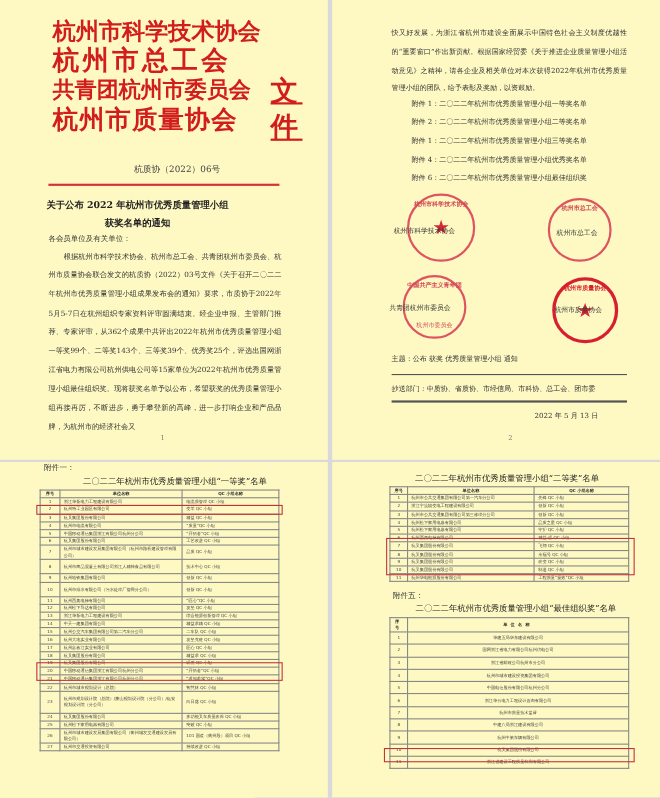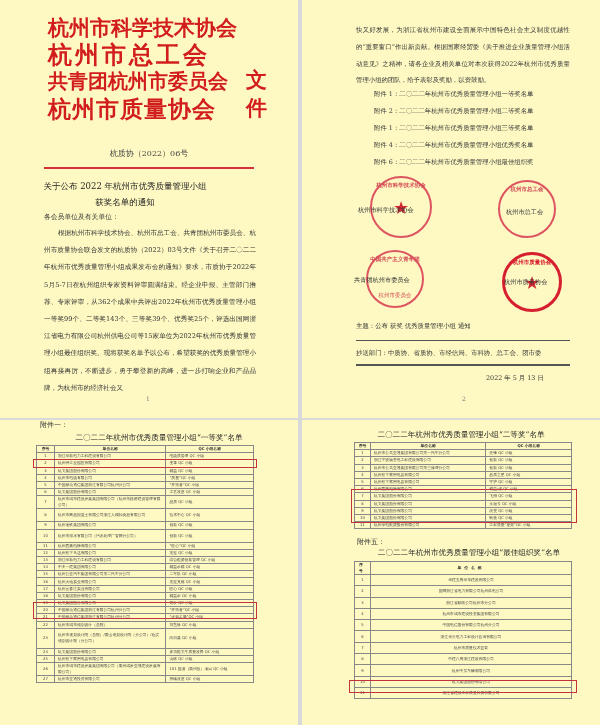--- a/index.html
+++ b/index.html
@@ -9,25 +9,25 @@
   #p2 { left: 302px; top: 0; width: 298px; height: 418px; }
   #p3 { left: 0; top: 420px; width: 298px; height: 396px; }
   #p4 { left: 302px; top: 420px; width: 298px; height: 305px; }
 
   .hdr { position: absolute; left: 48px; top: 14px; }
   .hdr .org { color: #d21d1d; font-weight: bold; font-family: "DejaVu Serif", serif; line-height: 27px; white-space: nowrap; }
   .hdr .o1 { font-size: 21px; }
   .hdr .o2 { font-size: 24px; letter-spacing: 3px; }
   .hdr .o3 { font-size: 20px; }
   .hdr .o4 { font-size: 23px; letter-spacing: 1px; }
-  .hdr .wj { position: absolute; left: 198px; top: 52px; font-size: 21px; color: #d21d1d; font-weight: bold; letter-spacing: 4px; }
-  .docno { position: absolute; left: 0; width: 298px; top: 148px; text-align: center; font-size: 8px; color: #444; }
+  .hdr .wj { position: absolute; left: 198px; top: 52px; font-size: 25px; color: #d21d1d; font-weight: bold; letter-spacing: 4px; text-decoration: underline; }
+  .docno { position: absolute; left: 12px; width: 298px; top: 148px; text-align: center; font-size: 8px; color: #444; }
   .redline { position: absolute; left: 44px; width: 210px; top: 167px; height: 1.5px; background: #d4323a; }
 
-  .ttl { position: absolute; left: 0; width: 250px; text-align: center; font-size: 8.5px; font-weight: normal; color: #222; }
+  .ttl { position: absolute; left: 0; width: 250px; text-align: center; font-size: 8.5px; font-weight: bold; color: #222; }
   .para { position: absolute; left: 44px; width: 212px; font-size: 6.6px; line-height: 17.2px; color: #333; text-align: justify; }
   .salute { position: absolute; left: 44px; top: 212px; font-size: 6.8px; color: #333; }
   .pgnum { position: absolute; font-size: 6px; color: #777; }
 
   .p2para { position: absolute; left: 54px; width: 214px; top: 22px; font-size: 6.4px; line-height: 16.8px; color: #333; text-align: justify; }
   .att { position: absolute; left: 72px; font-size: 6.4px; color: #333; }
   .stamp { position: absolute; width: 62px; height: 62px; border-radius: 50%; border: 2px solid #dd5560; }
   .stamp.filled { border: 3px solid #d62030; }
   .stamp .ring { position: absolute; top: 4px; left: 0; width: 100%; text-align: center; font-size: 5.5px; color: #d24a55; font-weight: bold; }
   .stamp .star { position: absolute; left: 50%; top: 50%; transform: translate(-50%,-50%); font-size: 18px; color: #d42a34; }

